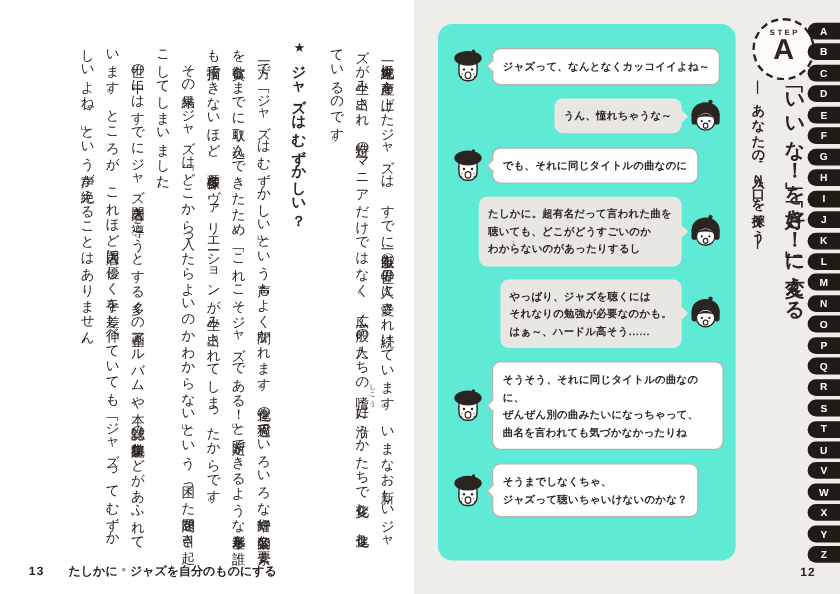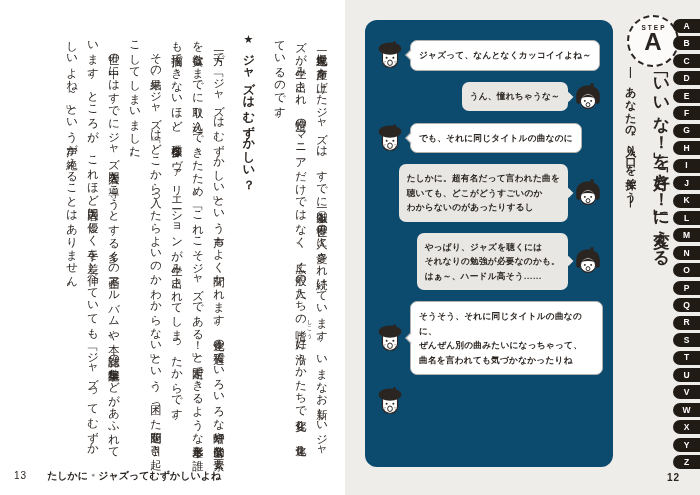--- a/index.html
+++ b/index.html
@@ -22,26 +22,26 @@
     font-size:11.3px;line-height:21px;letter-spacing:0.2px;
   }
   .vpara{text-indent:1.05em;}
   .section-heading{
     font-size:12px;font-weight:bold;line-height:21px;
     margin-right:10px;margin-left:9px;
   }
   .section-heading .star{font-size:11px;}
   ruby rt{font-size:5.5px;letter-spacing:0;}
   .footer-l{position:absolute;left:14px;bottom:12px;font-size:10px;font-weight:bold;white-space:nowrap;}
-  .footer-l .pnum{font-weight:normal;margin-right:20px;letter-spacing:1px;}
+  .footer-l .pnum{font-weight:bold;margin-right:20px;letter-spacing:1px;margin-left:10px;}
   .footer-l .dot{font-size:7px;color:#a09e9a;vertical-align:2px;margin:0 3px;}
 
   
   .page-right{position:absolute;left:345px;top:0;width:355px;height:495px;background:var(--page-bg);}
-  .panel{position:absolute;left:20px;top:20px;width:248px;height:447px;background:#0c4a6e;border-radius:12px;}
+  .panel{position:absolute;left:20px;top:20px;width:248px;height:447px;background:#5eead4;border-radius:12px;}
   .convo{position:absolute;inset:0;padding:20px 10px;display:flex;flex-direction:column;gap:11px;}
   .row{display:flex;align-items:center;gap:5px;}
   .row.woman{justify-content:flex-end;}
   .avatar{flex:0 0 30px;width:30px;height:30px;display:block;}
   .bubble{
     position:relative;font-size:8.7px;font-weight:600;line-height:14.5px;
     letter-spacing:0.2px;padding:7px 8px;border-radius:7px;white-space:pre-line;
     color:var(--ink);
   }
   .man .bubble{background:#fff;border:1px solid var(--bubble-border);}
@@ -86,21 +86,21 @@
 
 <div class="page-left">
   <div class="vtext">
       <p class="vpara">一九世紀末に産声を上げたジャズは、すでに一〇〇年以上も世界の人々に愛され続けています。いまなお新しいジャズが生み出され、特定のマニアだけではなく、広く一般の人たちの<ruby>嗜好<rt>しこう</rt></ruby>に沿うかたちで変化し、進化しているのです。</p>
       <h2 class="section-heading"><span class="star">★</span>ジャズはむずかしい？</h2>
       <p class="vpara">一方で、「ジャズはむずかしい」という声もよく聞かれます。進化の過程でいろいろな嗜好や音楽的な要素を貪欲なまでに取り込んできたため、「これこそジャズである！」と断定できるような基本形を誰も指摘できないほど、多種多様なヴァリエーションが生み出されてしまったからです。</p>
       <p class="vpara">その結果、ジャズは「どこから入ったらよいのかわからない」という、困った問題を引き起こしてしまいました。</p>
       <p class="vpara">世の中にはすでにジャズ入門者を導こうとする多くの企画アルバムや本、雑誌の特集記事などがあふれています。ところが、これほど入門者に優しく手を差し伸べていても、「ジャズってむずかしいよね～」という声が絶えることはありません。</p>
     </div>
   <div class="footer-l">
-    <span class="pnum">13</span><span>たしかに</span><span class="dot">●</span><span>ジャズってむずかしいよね</span>
+    <span class="pnum">13</span><span>たしかに</span><span class="dot">●</span><span>ジャズを自分のものにする</span>
   </div>
 </div>
 
 <div class="page-right">
   <div class="panel">
     <div class="convo">
         <div class="row man">
           <span class="avatar"><svg width="30" height="30" viewBox="0 0 33 33">
   <circle cx="21.5" cy="3" r="1.6" fill="#2b2521"></circle>
   <path d="M21.3 4.2 Q20.3 6 18.8 6.6" stroke="#2b2521" fill="none" stroke-width="1.1"></path>
@@ -203,20 +203,22 @@
   <rect x="8.2" y="9" width="16.6" height="21" rx="7.5" fill="#fff" stroke="#2b2521" stroke-width="1.3"></rect>
   <ellipse cx="16.5" cy="9.5" rx="12.6" ry="6.8" fill="#2b2521"></ellipse>
   <circle cx="12.8" cy="19.6" r="1.1" fill="#2b2521"></circle>
   <circle cx="20.2" cy="19.6" r="1.1" fill="#2b2521"></circle>
   <ellipse cx="16.5" cy="25" rx="2.6" ry="3" fill="#fff" stroke="#2b2521" stroke-width="1.1"></ellipse>
   <circle cx="11" cy="23.8" r="0.55" fill="#2b2521"></circle>
               <circle cx="10.6" cy="26.3" r="0.55" fill="#2b2521"></circle>
   <circle cx="22" cy="23.8" r="0.55" fill="#2b2521"></circle>
               <circle cx="22.4" cy="26.3" r="0.55" fill="#2b2521"></circle>
 </svg></span>
+          <div class="bubble">そうまでしなくちゃ、
+ジャズって聴いちゃいけないのかな？</div>
         </div>
       </div>
   </div>
 
   <div class="badge">
     <span class="step">STEP</span>
     <span class="letter">A</span>
   </div>
 
   <div class="title-main">「いいな！」を「好き！」に変える</div>

